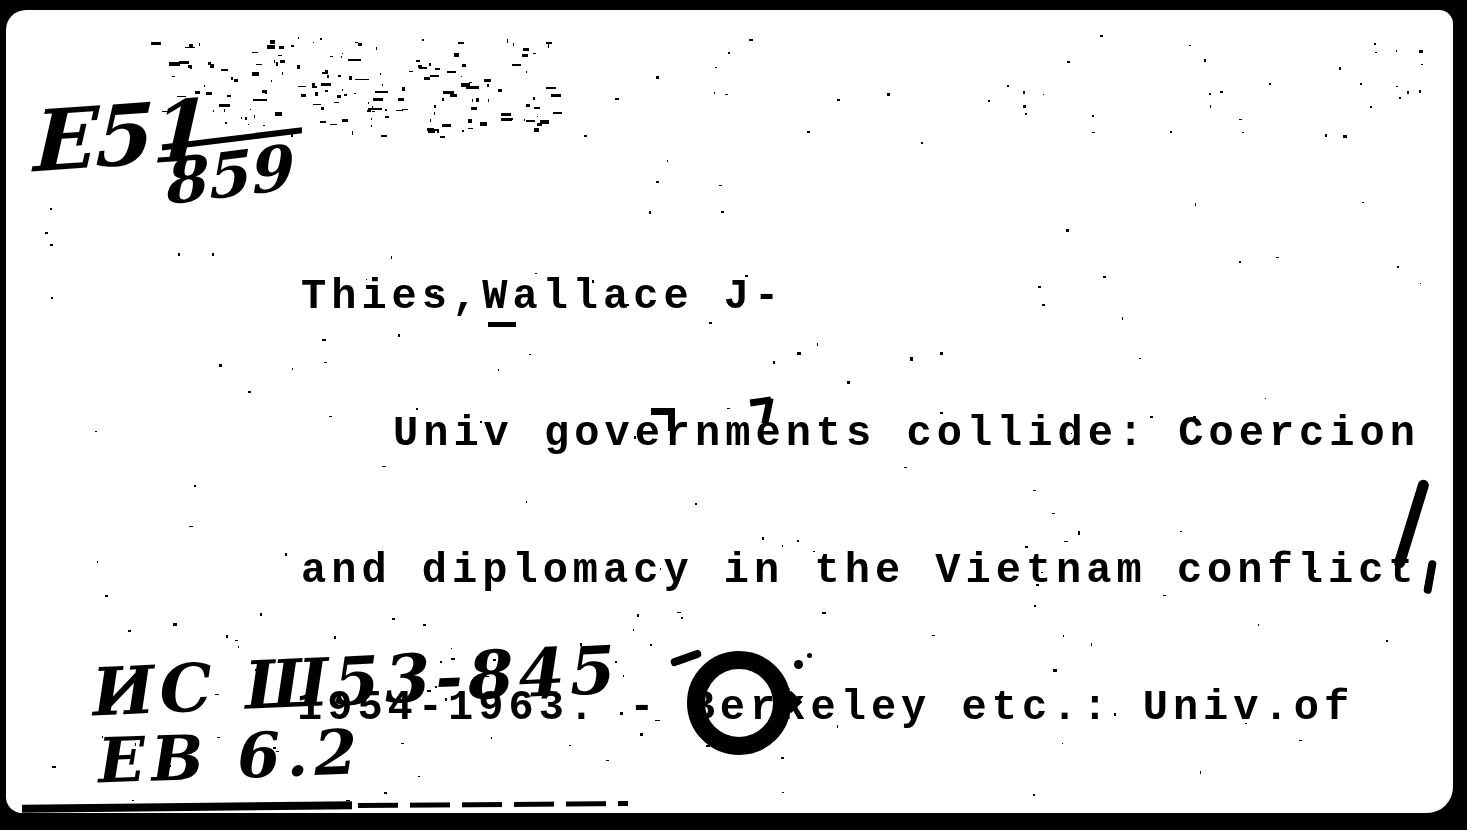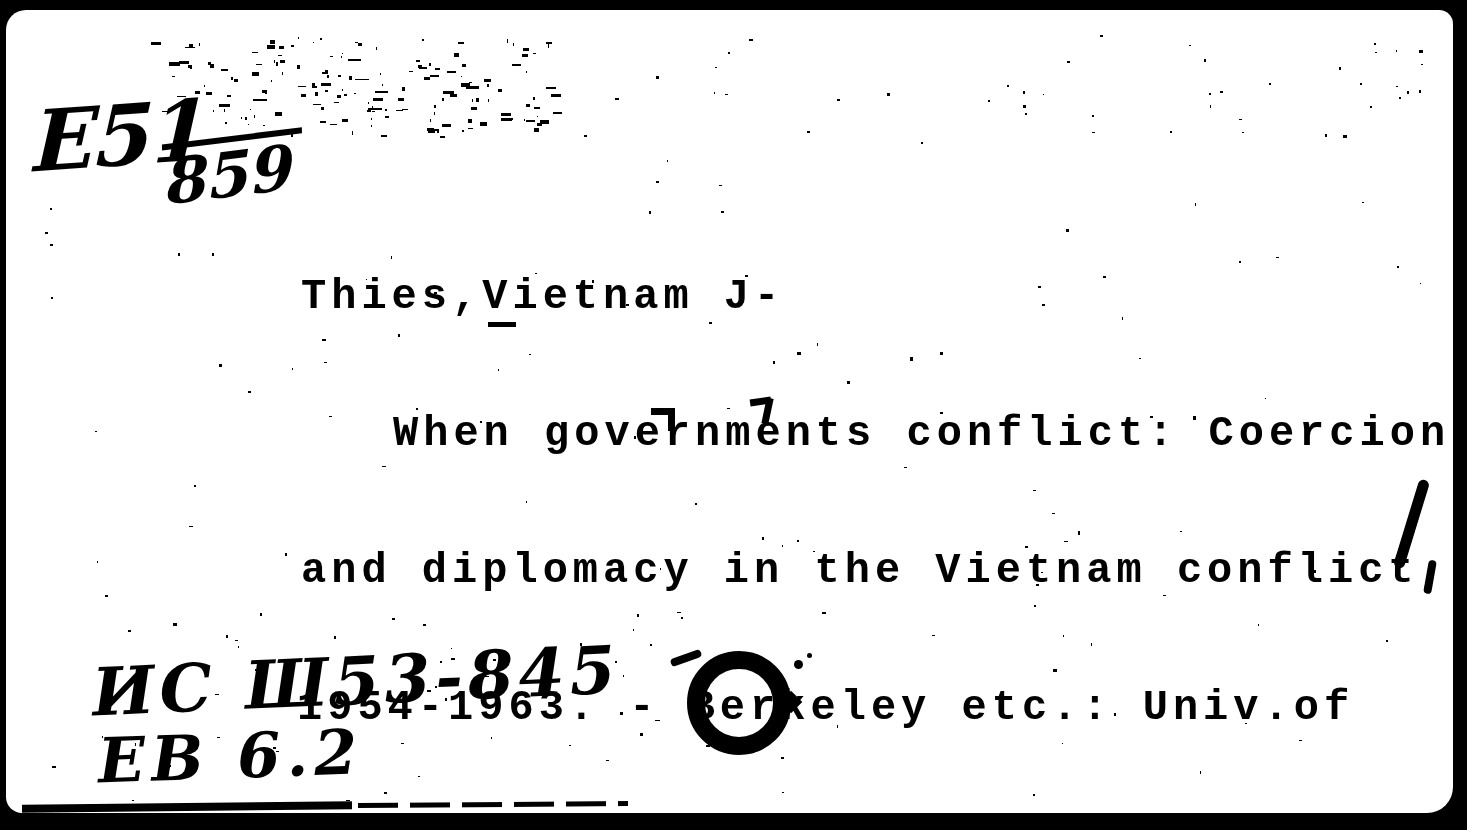--- a/index.html
+++ b/index.html
@@ -75,22 +75,22 @@
 </style>
 </head>
 <body>
 
 <div class="card">
 
   <div class="callnum-top">E51</div>
   <div class="callnum-bottom">859</div>
 
   <div class="typed">
-    <div class="ln ind0">Thies,Vietnam J-</div>
-    <div class="ln ind1">When governments conflict: Coercion</div>
+    <div class="ln ind0">Thies,Wallace J-</div>
+    <div class="ln ind1">Univ governments collide: Coercion</div>
     <div class="ln ind2">and diplomacy in the Vietnam conflict,</div>
     <div class="ln ind3">1954-1963. - Berkeley etc.: Univ.of</div>
     <div class="ln ind4">Calif.press,1980. - XIX,446 c.; 21 cm.</div>
     
   </div>
 
   <div class="hold1">ИС Ш53-845</div>
   <div class="hold2">ЕВ 6.2</div>
   <div class="underline1"></div>
   <div class="underline2"></div>

